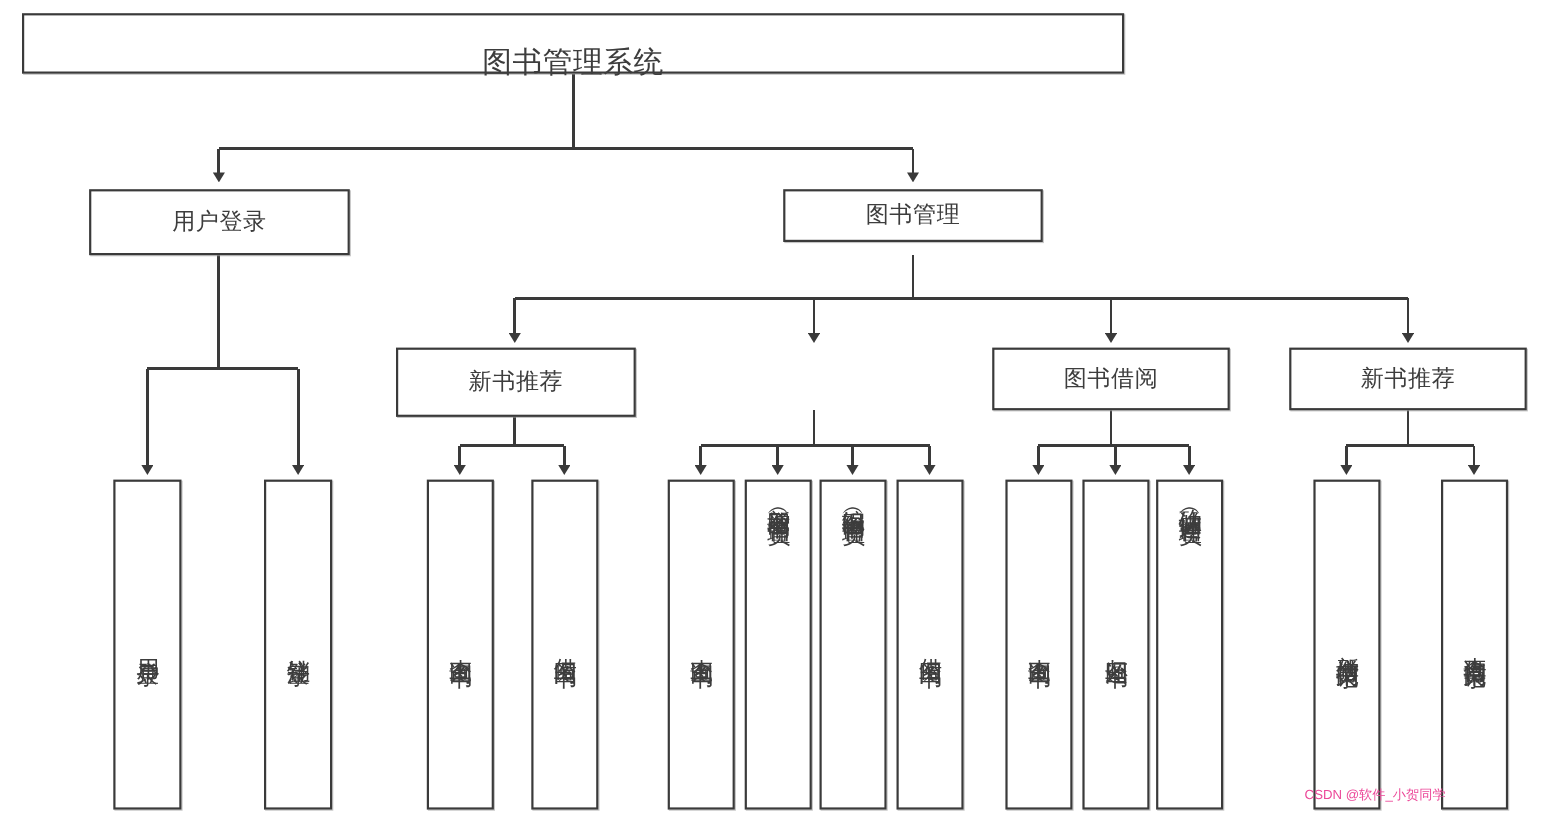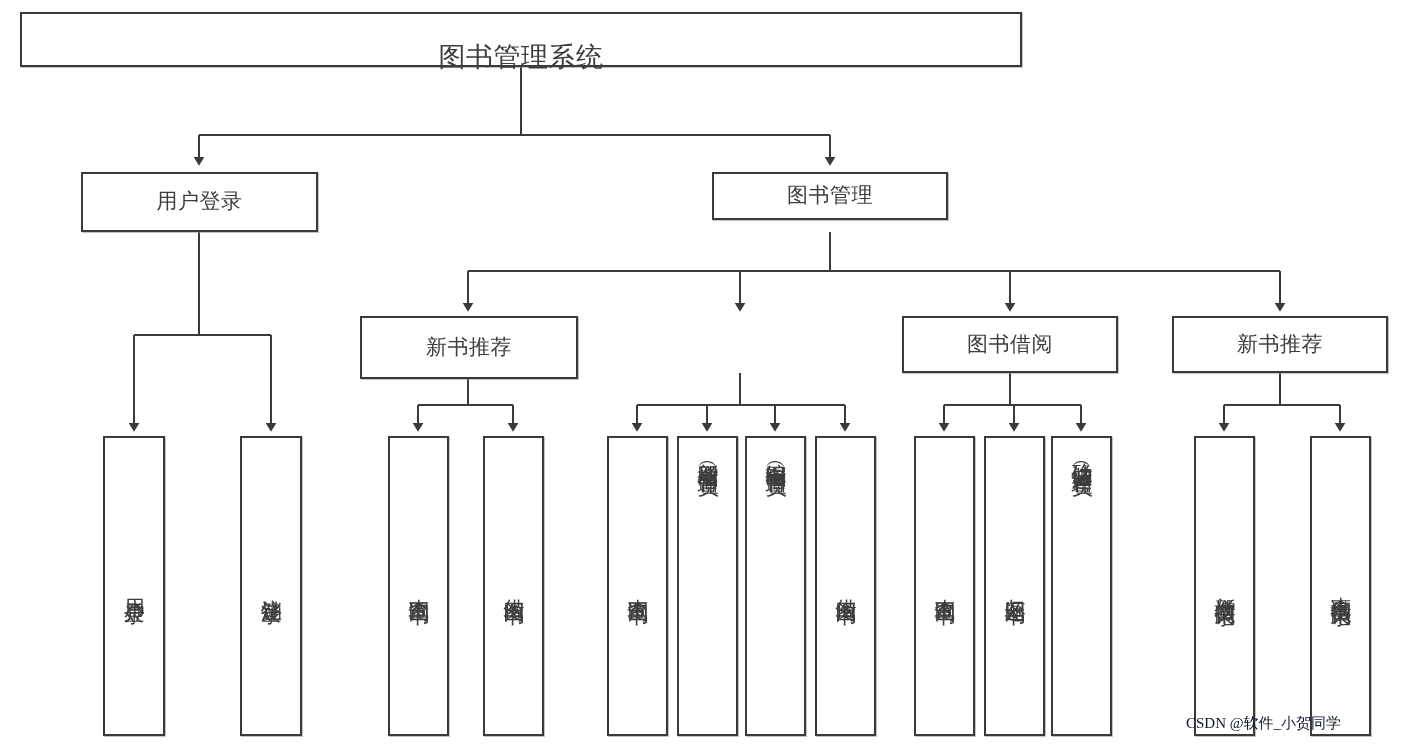--- a/index.html
+++ b/index.html
@@ -63,25 +63,25 @@
     line-height: 1;
   }
   .node.vertical.centered {
     align-items: center;
     padding-top: 0;
   }
   #watermark {
     position: absolute;
     left: 1186px;
     top: 714px;
-    font-size: 15px;
-    color: #0f172a;
+    font-size: 12px;
+    color: #ec4899;
     white-space: nowrap;
     z-index: 3;
-    font-family: Liberation Serif, serif;
+    font-family: Liberation Sans, sans-serif;
   }
 </style>
 </head>
 <body>
 
 <div id="diagram-root">
 
   <svg id="edge-layer" viewBox="0 0 1405 747" width="1405" height="747">
     <defs>
       <marker id="arrowhead" markerWidth="9" markerHeight="11" refX="1.2" refY="5.5" orient="auto" markerUnits="userSpaceOnUse">

